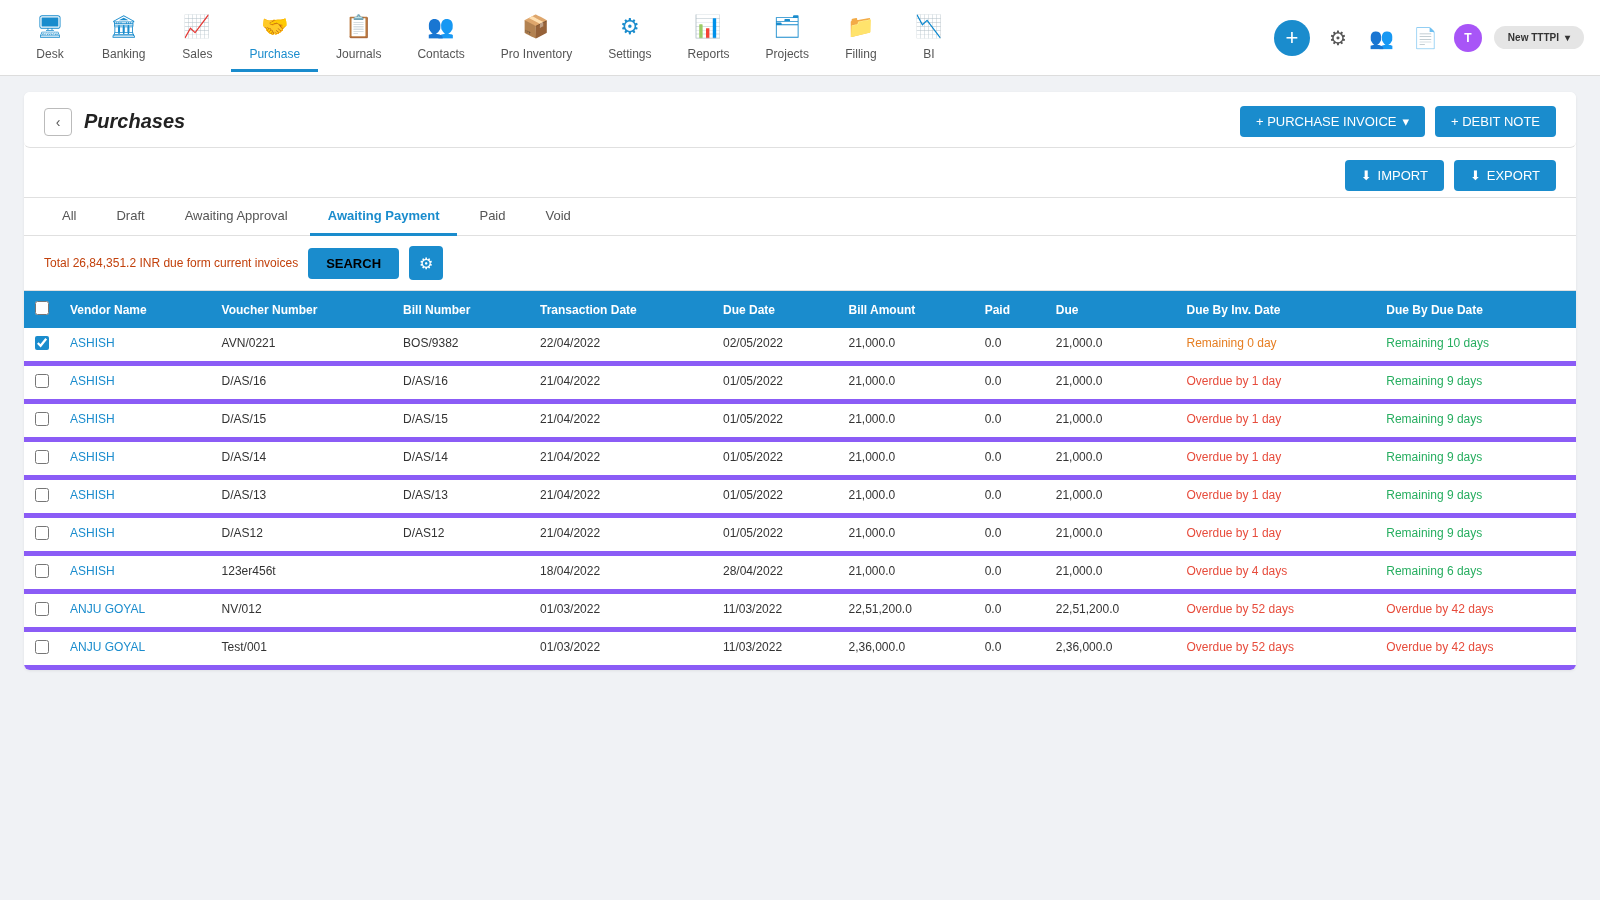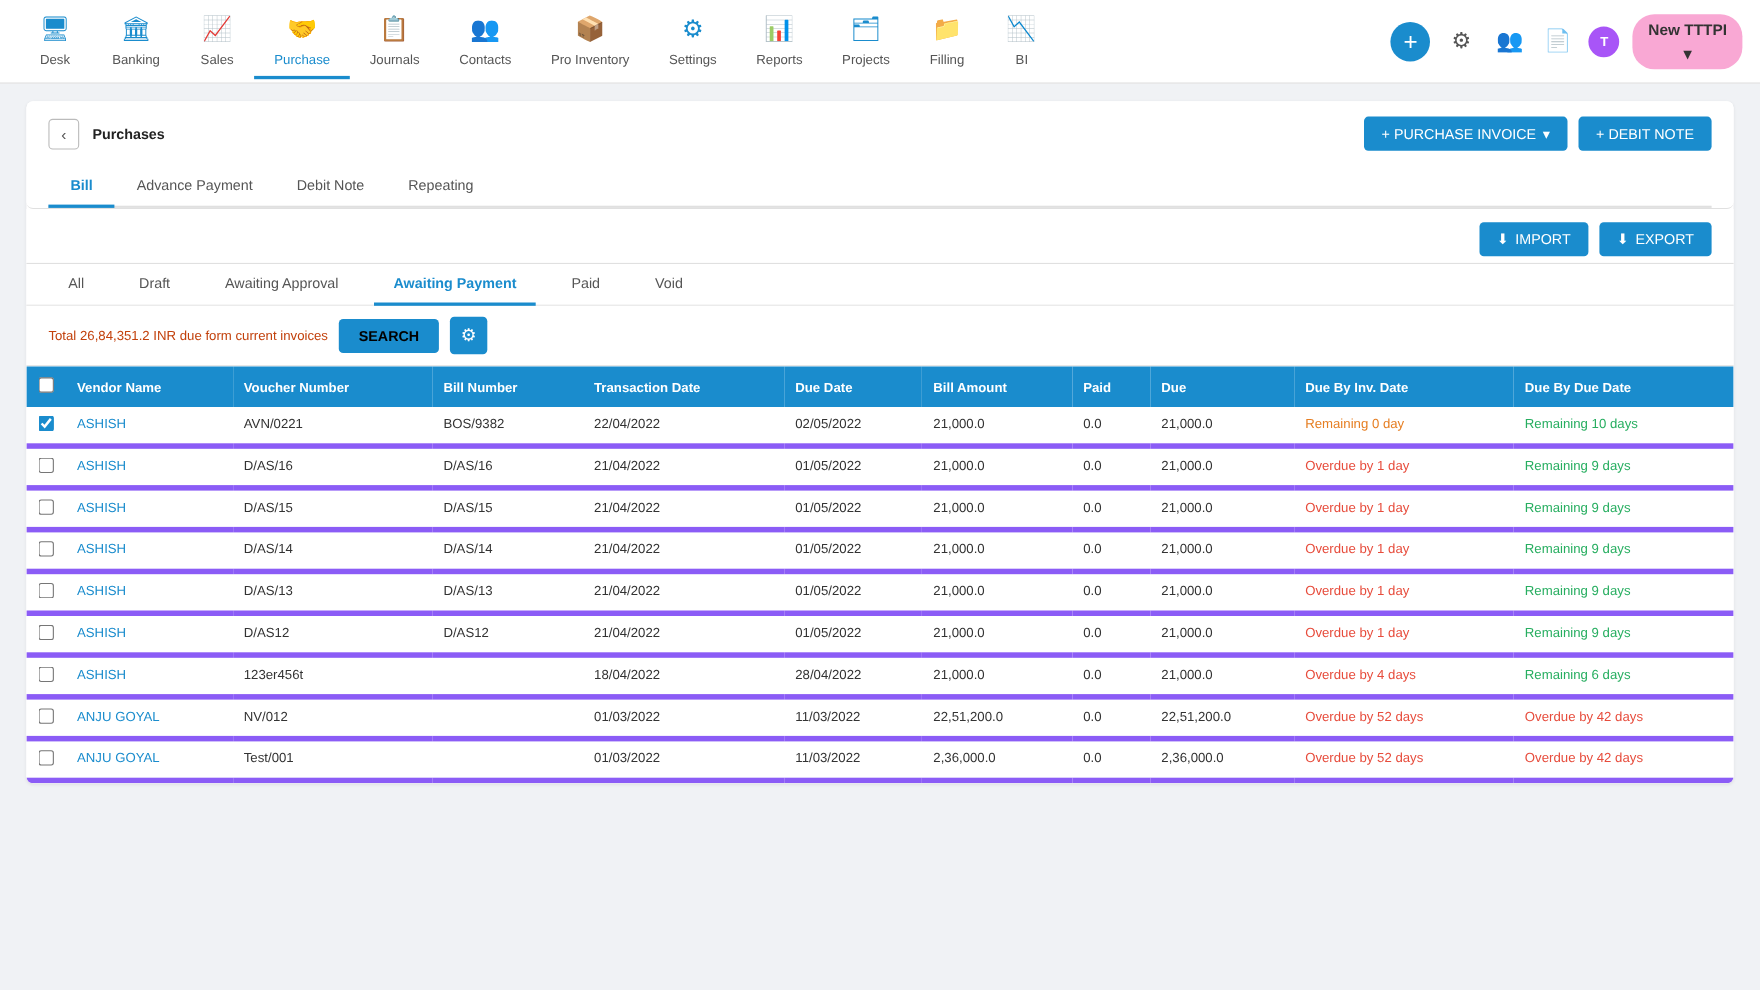--- a/index.html
+++ b/index.html
@@ -33,22 +33,22 @@
       width: 32px; height: 32px; display: flex; align-items: center; justify-content: center;
       font-size: 20px; color: #555; cursor: pointer;
     }
     .plus-btn {
       width: 36px; height: 36px; background: #1a8ccd; border-radius: 50%;
       display: flex; align-items: center; justify-content: center;
       color: #fff; font-size: 22px; cursor: pointer;
     }
     .new-tttpi {
       display: flex; align-items: center; gap: 6px;
-      background: #f9a8d4; border-radius: 20px; padding: 6px 14px;
-      cursor: pointer; font-size: 14px; font-weight: bold; flex-direction: column;
+      background: #e5e5e5; border-radius: 20px; padding: 6px 14px;
+      cursor: pointer; font-size: 10px; font-weight: bold;
     }
     .avatar {
       width: 28px; height: 28px; border-radius: 50%; background: #a855f7;
       display: flex; align-items: center; justify-content: center;
       color: #fff; font-size: 12px; font-weight: bold;
     }
 
     
     .content { padding: 16px 24px; }
 
@@ -62,21 +62,21 @@
     .page-header-top {
       display: flex; align-items: center; justify-content: space-between;
       padding: 14px 0 10px 0;
     }
     .page-title-row { display: flex; align-items: center; gap: 12px; }
     .back-btn {
       width: 28px; height: 28px; border: 1.5px solid #bbb; border-radius: 4px;
       display: flex; align-items: center; justify-content: center;
       cursor: pointer; color: #555; font-size: 14px;
     }
-    .page-title { font-size: 13px; font-weight: bold; color: #222; }
+    .page-title { font-size: 20px; font-weight: bold; color: #222; font-style: italic; }
     .header-btns { display: flex; gap: 10px; }
     .btn-blue {
       background: #1a8ccd; color: #fff; border: none; border-radius: 4px;
       padding: 8px 16px; cursor: pointer; font-size: 13px; display: flex; align-items: center; gap: 6px;
     }
 
     
     .tabs {
       display: flex; gap: 0;
       border-bottom: 2px solid #e0e0e0;
@@ -95,21 +95,21 @@
       padding: 12px 0 6px 0;
       gap: 10px;
     }
     .btn-import, .btn-export {
       background: #1a8ccd; color: #fff; border: none; border-radius: 4px;
       padding: 8px 16px; cursor: pointer; font-size: 13px; display: flex; align-items: center; gap: 6px;
     }
 
     
     .filter-tabs {
-      display: flex; align-items: center; gap: 14px;
+      display: flex; align-items: center; gap: 4px;
       border-bottom: 1px solid #e0e0e0;
       padding: 0;
       background: #fff;
     }
     .filter-tab {
       padding: 10px 18px; cursor: pointer; font-size: 13px;
       border-bottom: 3px solid transparent; margin-bottom: -1px;
       color: #555;
     }
     .filter-tab.active { color: #1a8ccd; border-bottom: 3px solid #1a8ccd; font-weight: bold; }
@@ -254,26 +254,20 @@
           <button class="btn-blue">
             <span>+ PURCHASE INVOICE</span>
             <span>▾</span>
           </button>
           <button class="btn-blue">
             <span>+ DEBIT NOTE</span>
           </button>
         </div>
       </div>
 
-      <div class="tabs" id="page-tabs">
-          <div class="tab active">Bill</div>
-          <div class="tab">Advance Payment</div>
-          <div class="tab">Debit Note</div>
-          <div class="tab">Repeating</div>
-        </div>
     </div>
 
     <div style="padding: 0 20px; background: #fff; border-bottom: 1px solid #e0e0e0;">
       <div class="toolbar-row">
         <button class="btn-import">
           <span>⬇</span>
           <span>IMPORT</span>
         </button>
         <button class="btn-export">
           <span>⬇</span>

